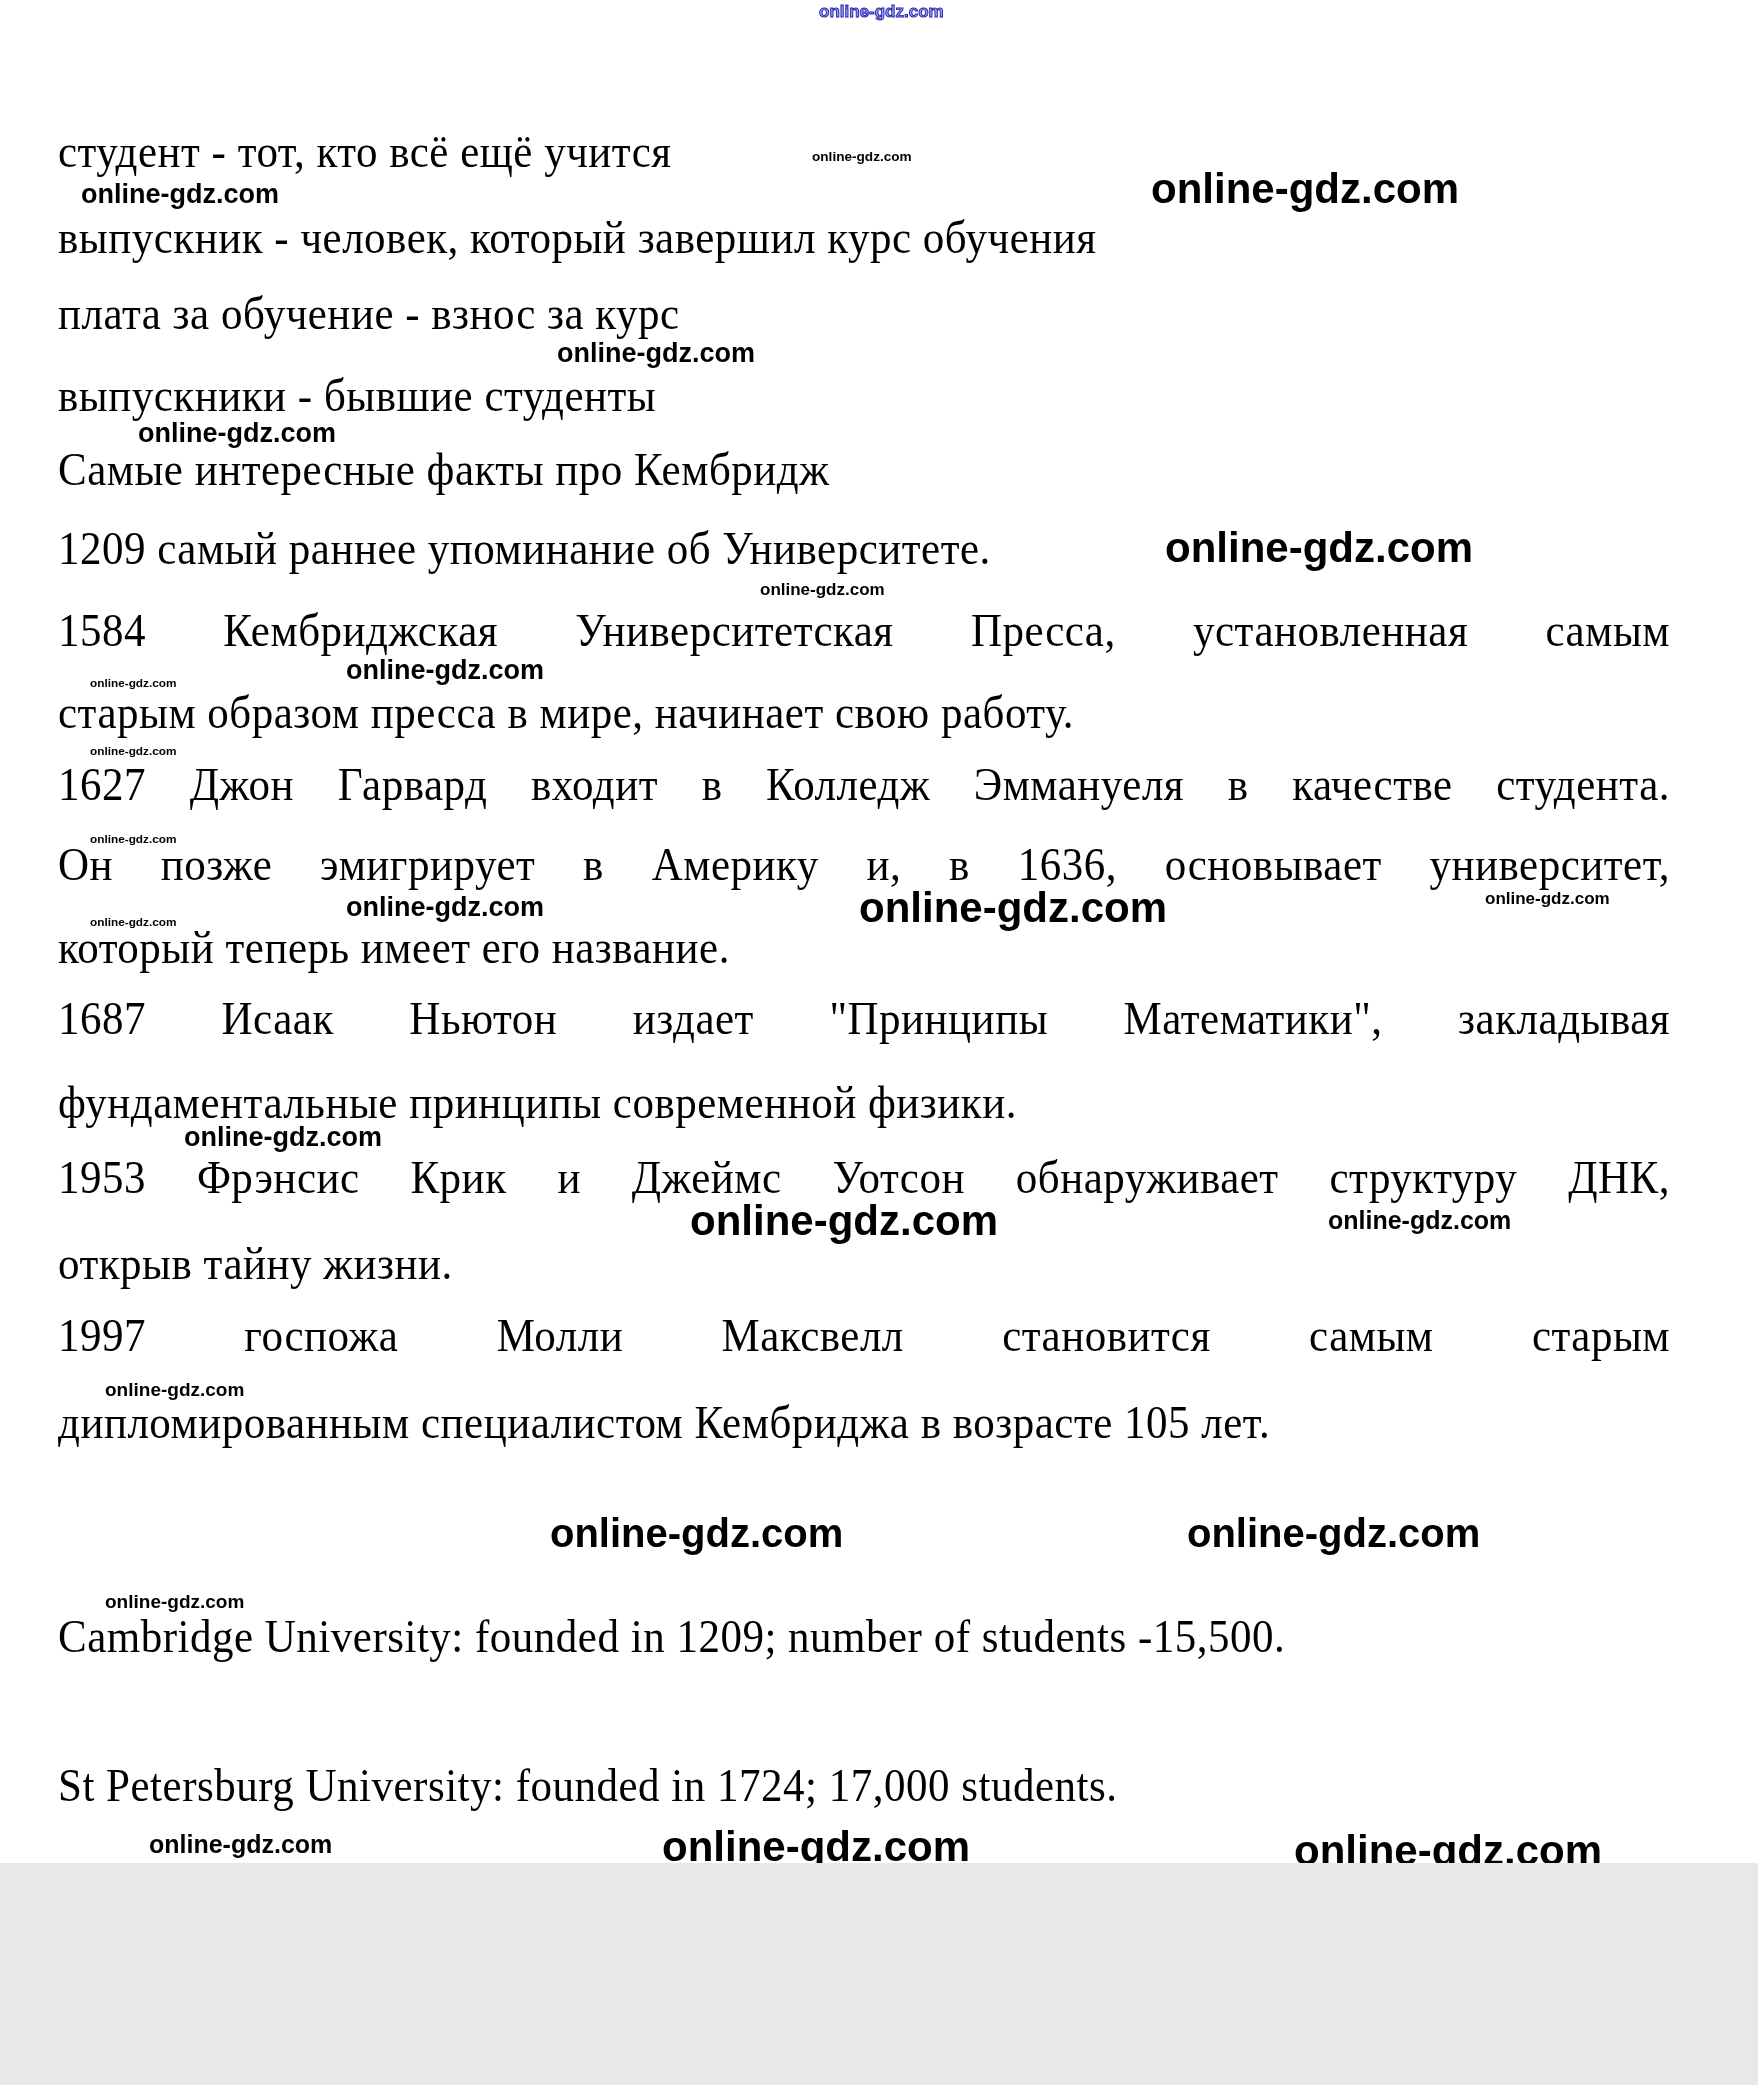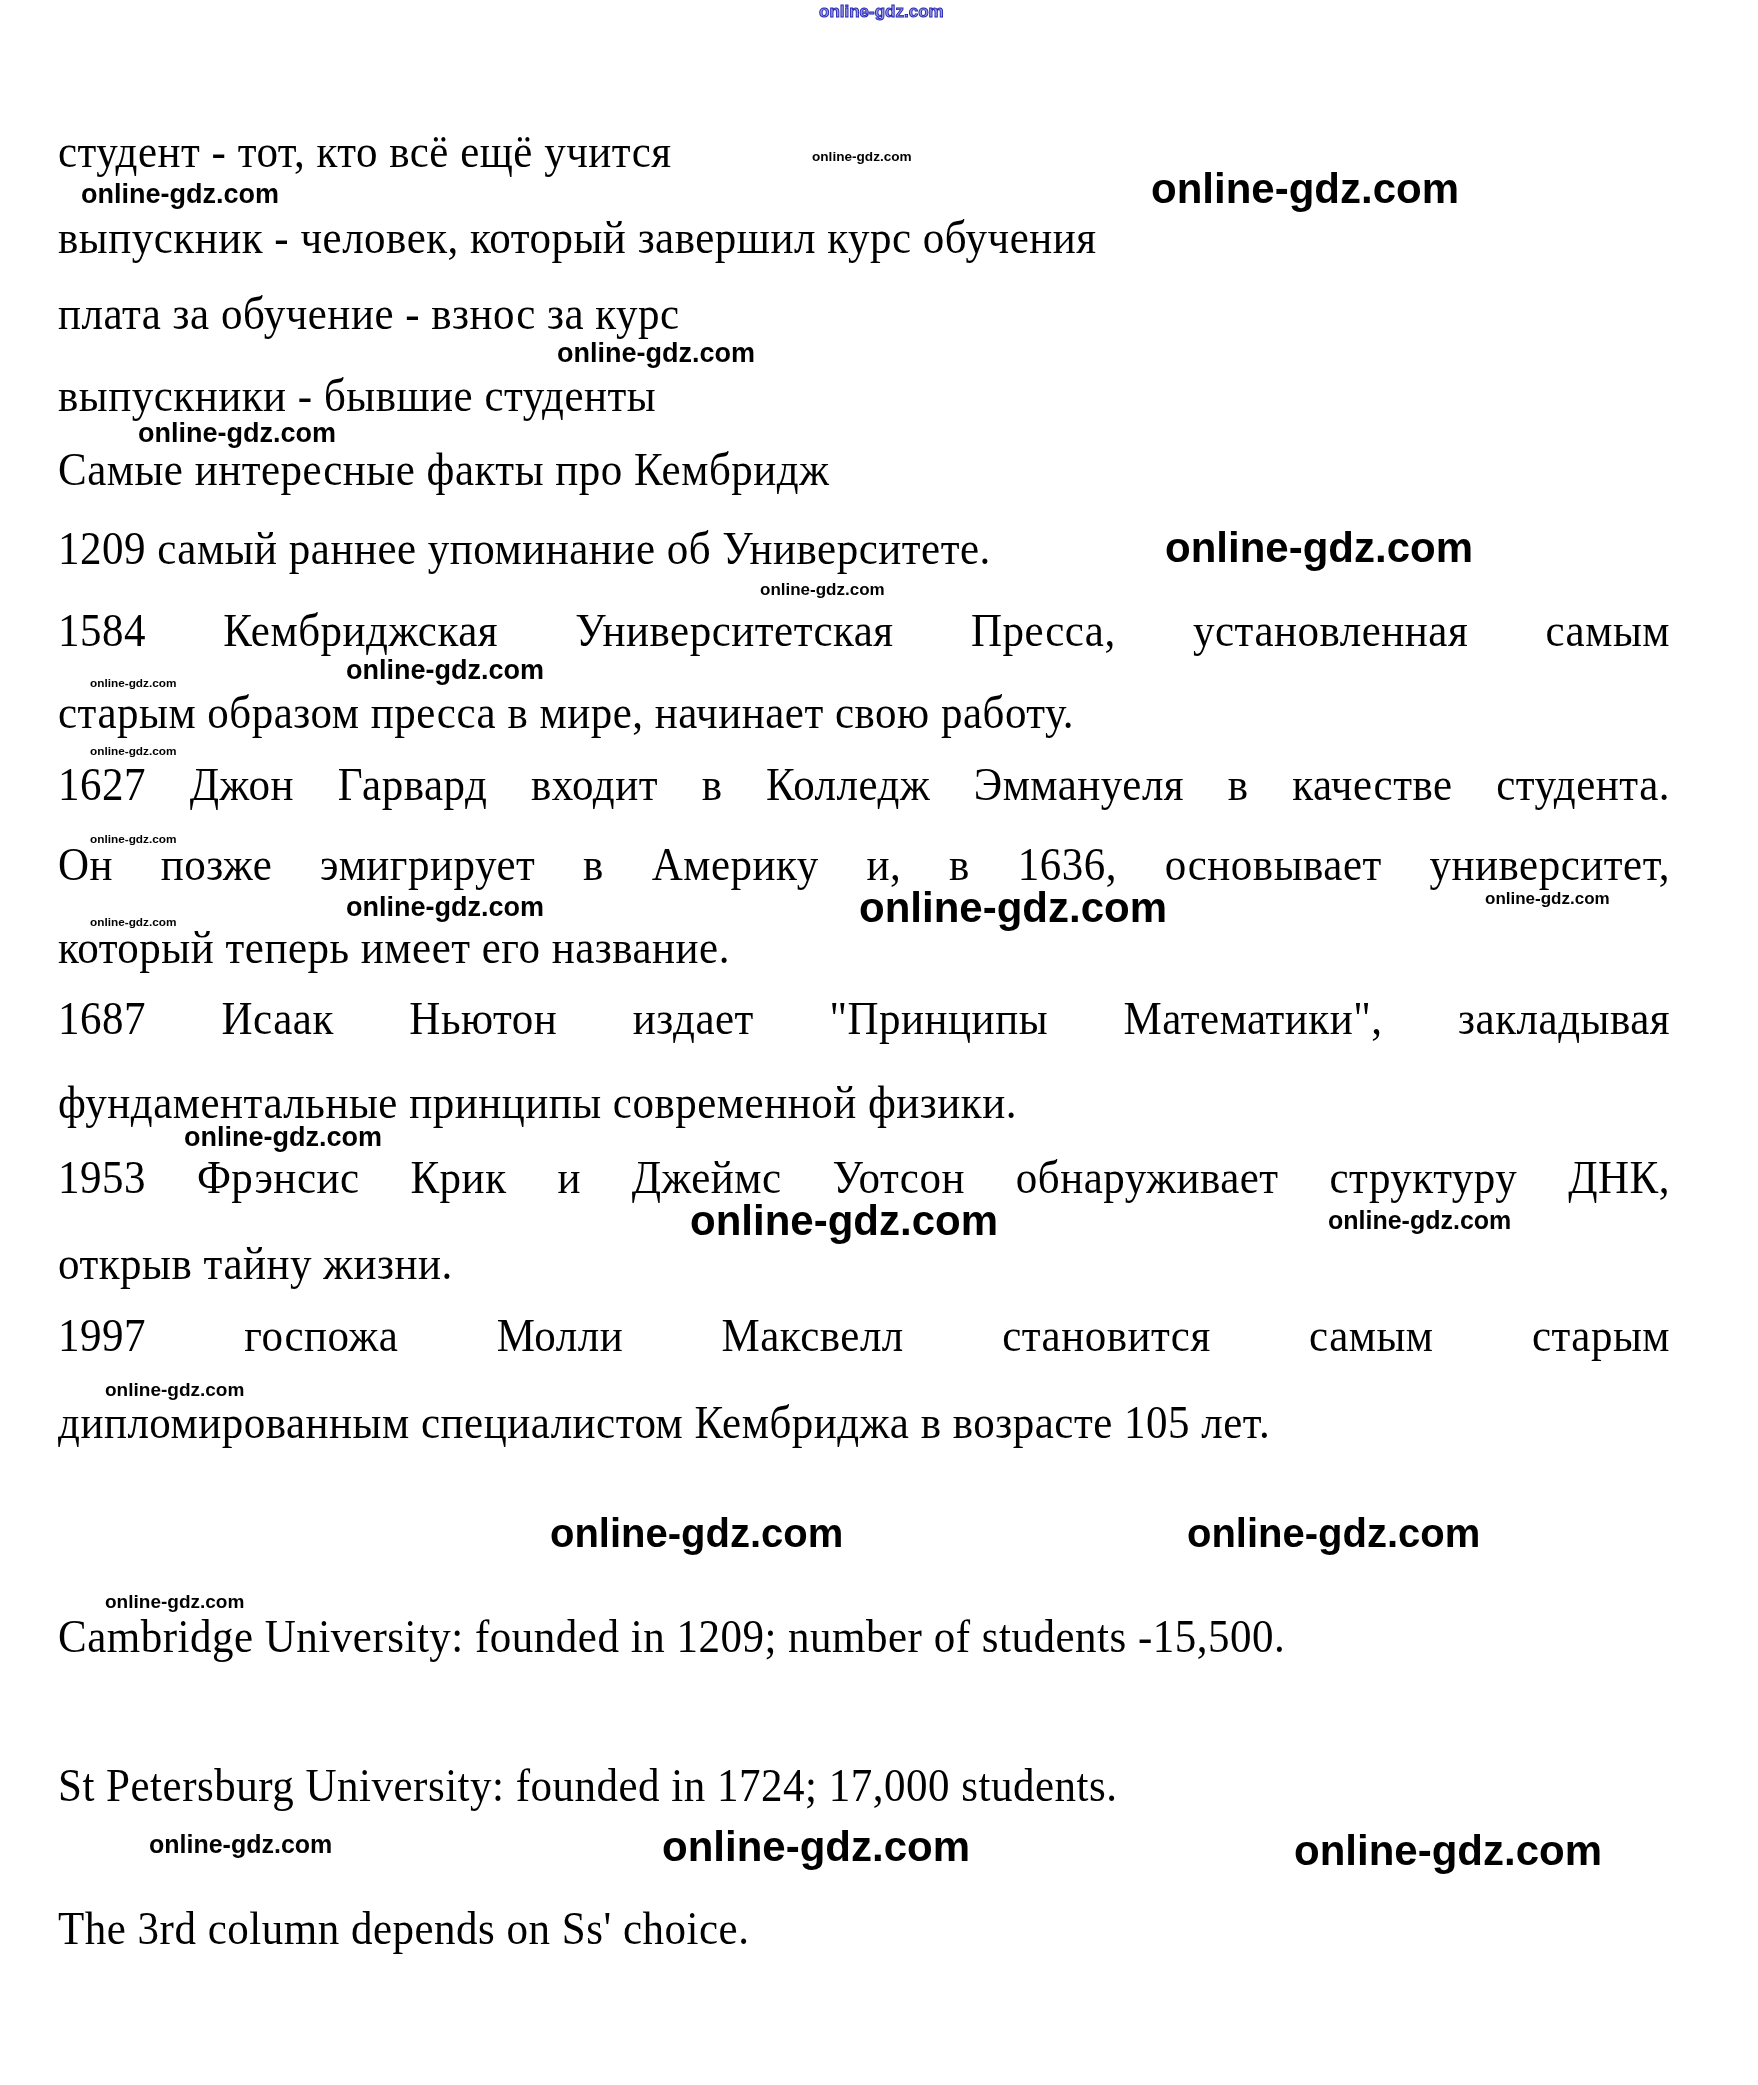--- a/index.html
+++ b/index.html
@@ -1,19 +1,19 @@
 <!DOCTYPE html>
 <html style="font-size:14.5px"><head>
 <meta charset="utf-8">
 <style>
   html, body { margin: 0; padding: 0; background: #e8e8e8; }
   .page {
     position: relative;
     width: 1759px;
-    height: 2085px;
+    height: 1863px;
     background: #ffffff;
     overflow: hidden;
     font-family: "Liberation Serif", "DejaVu Serif", serif;
     color: #000000;
     text-decoration: underline;
   }
   .line {
     position: absolute;
     left: 58px;
     width: 1612px;

